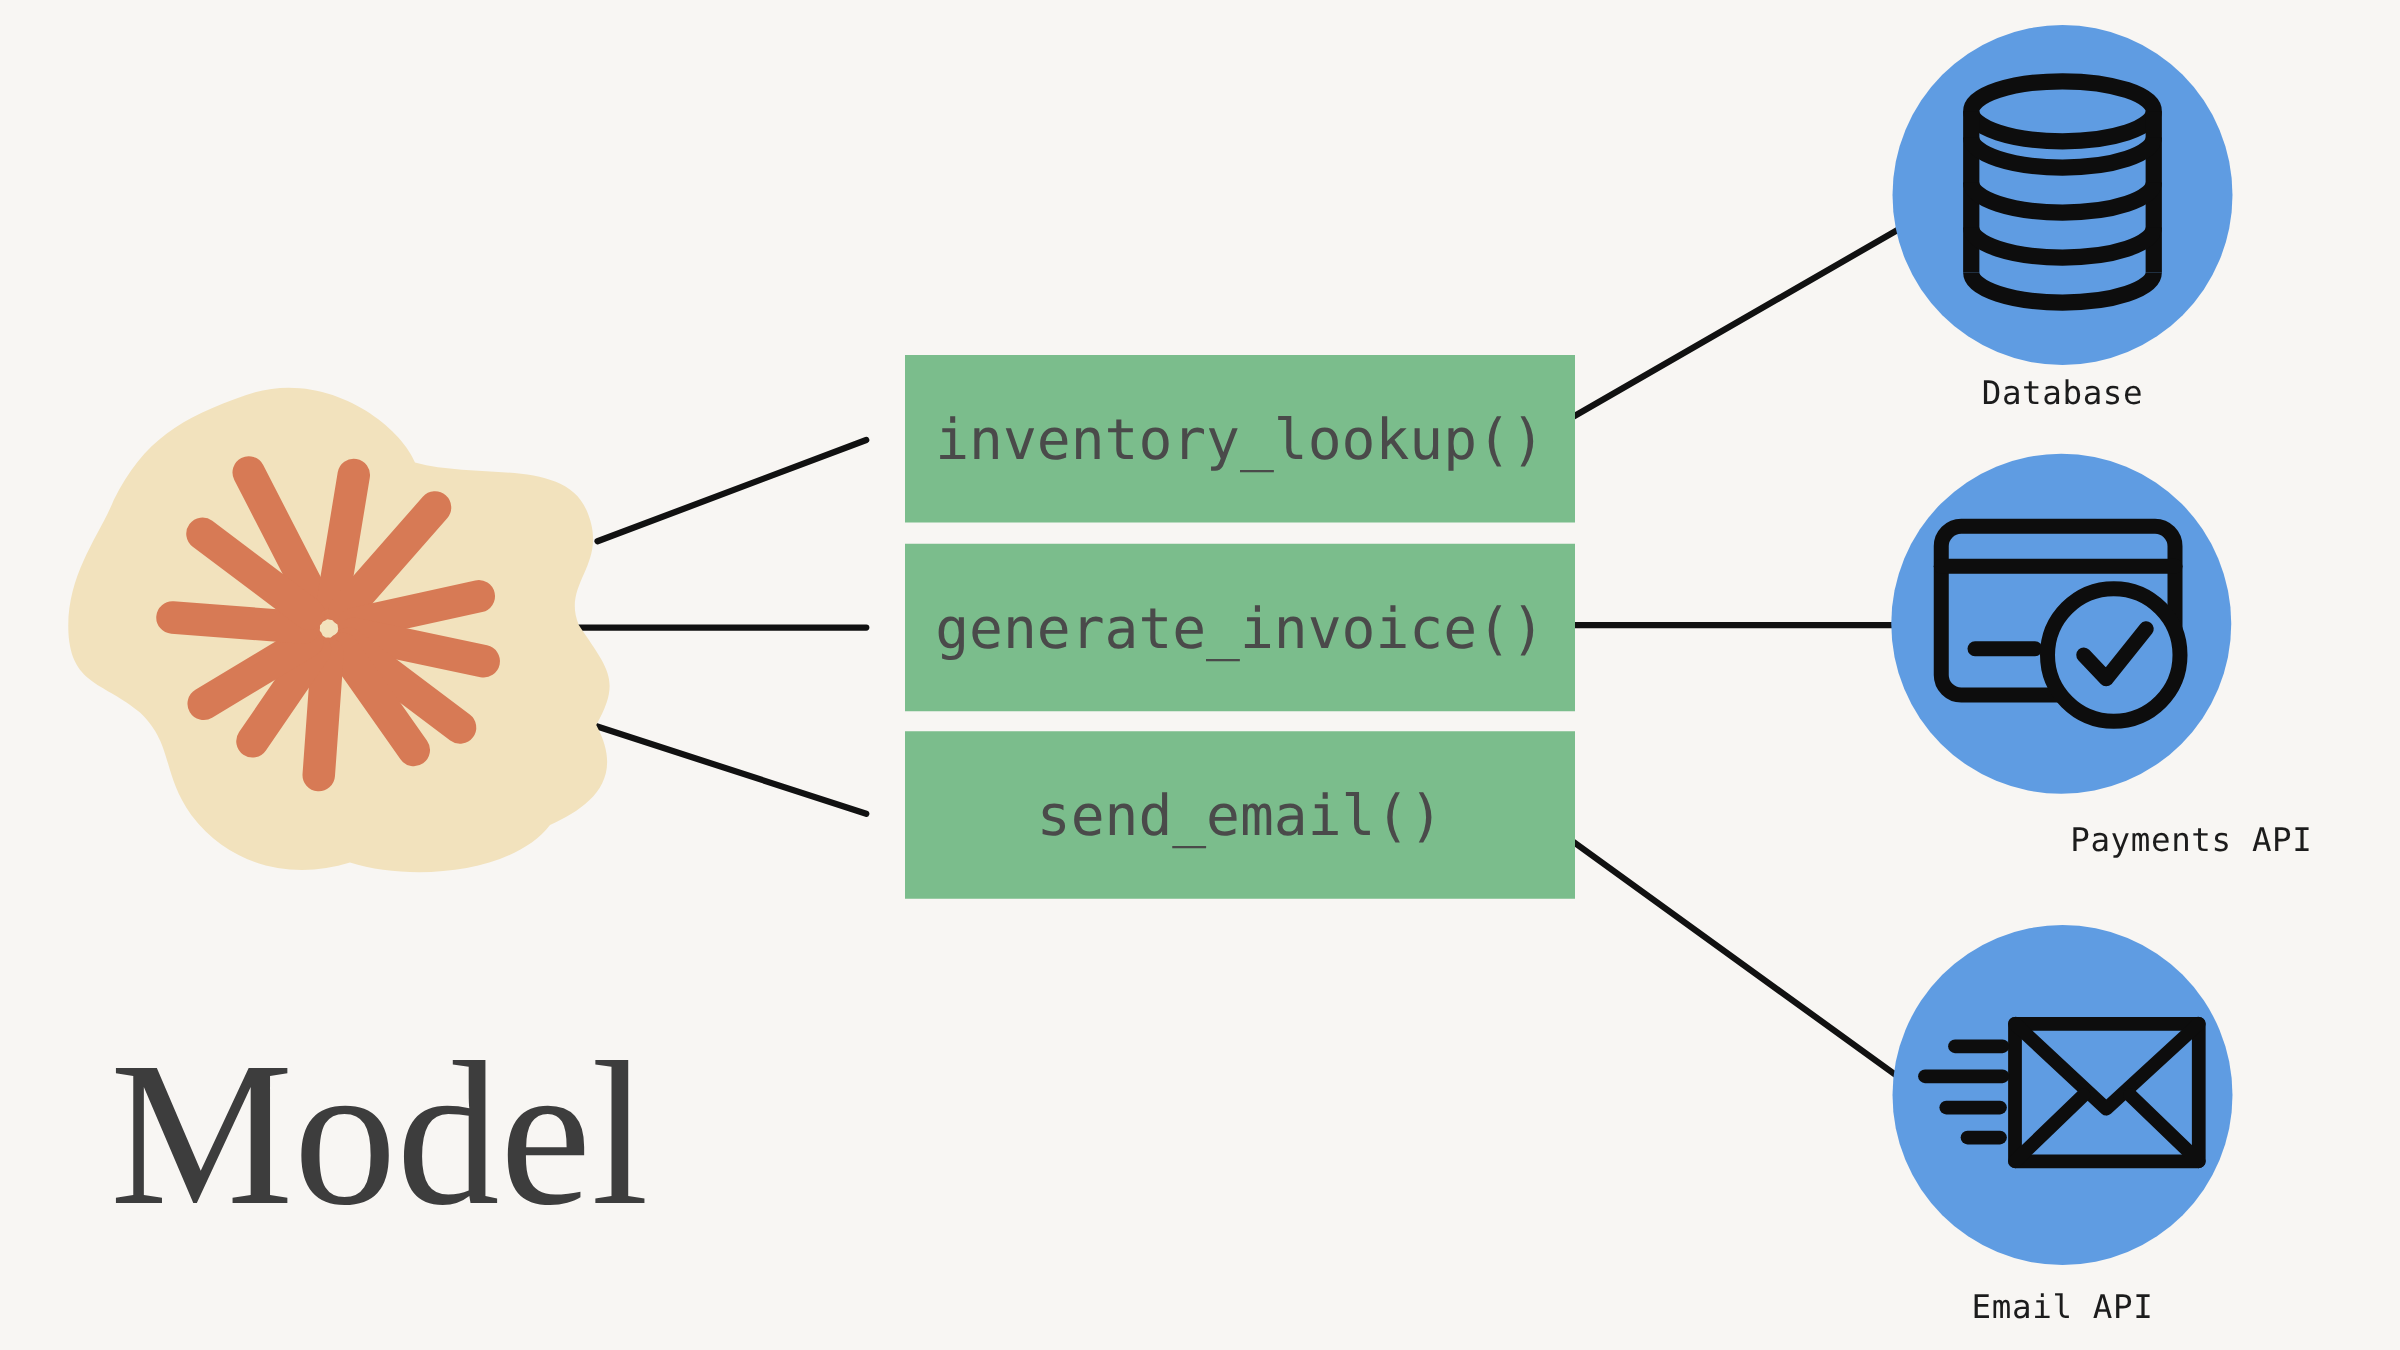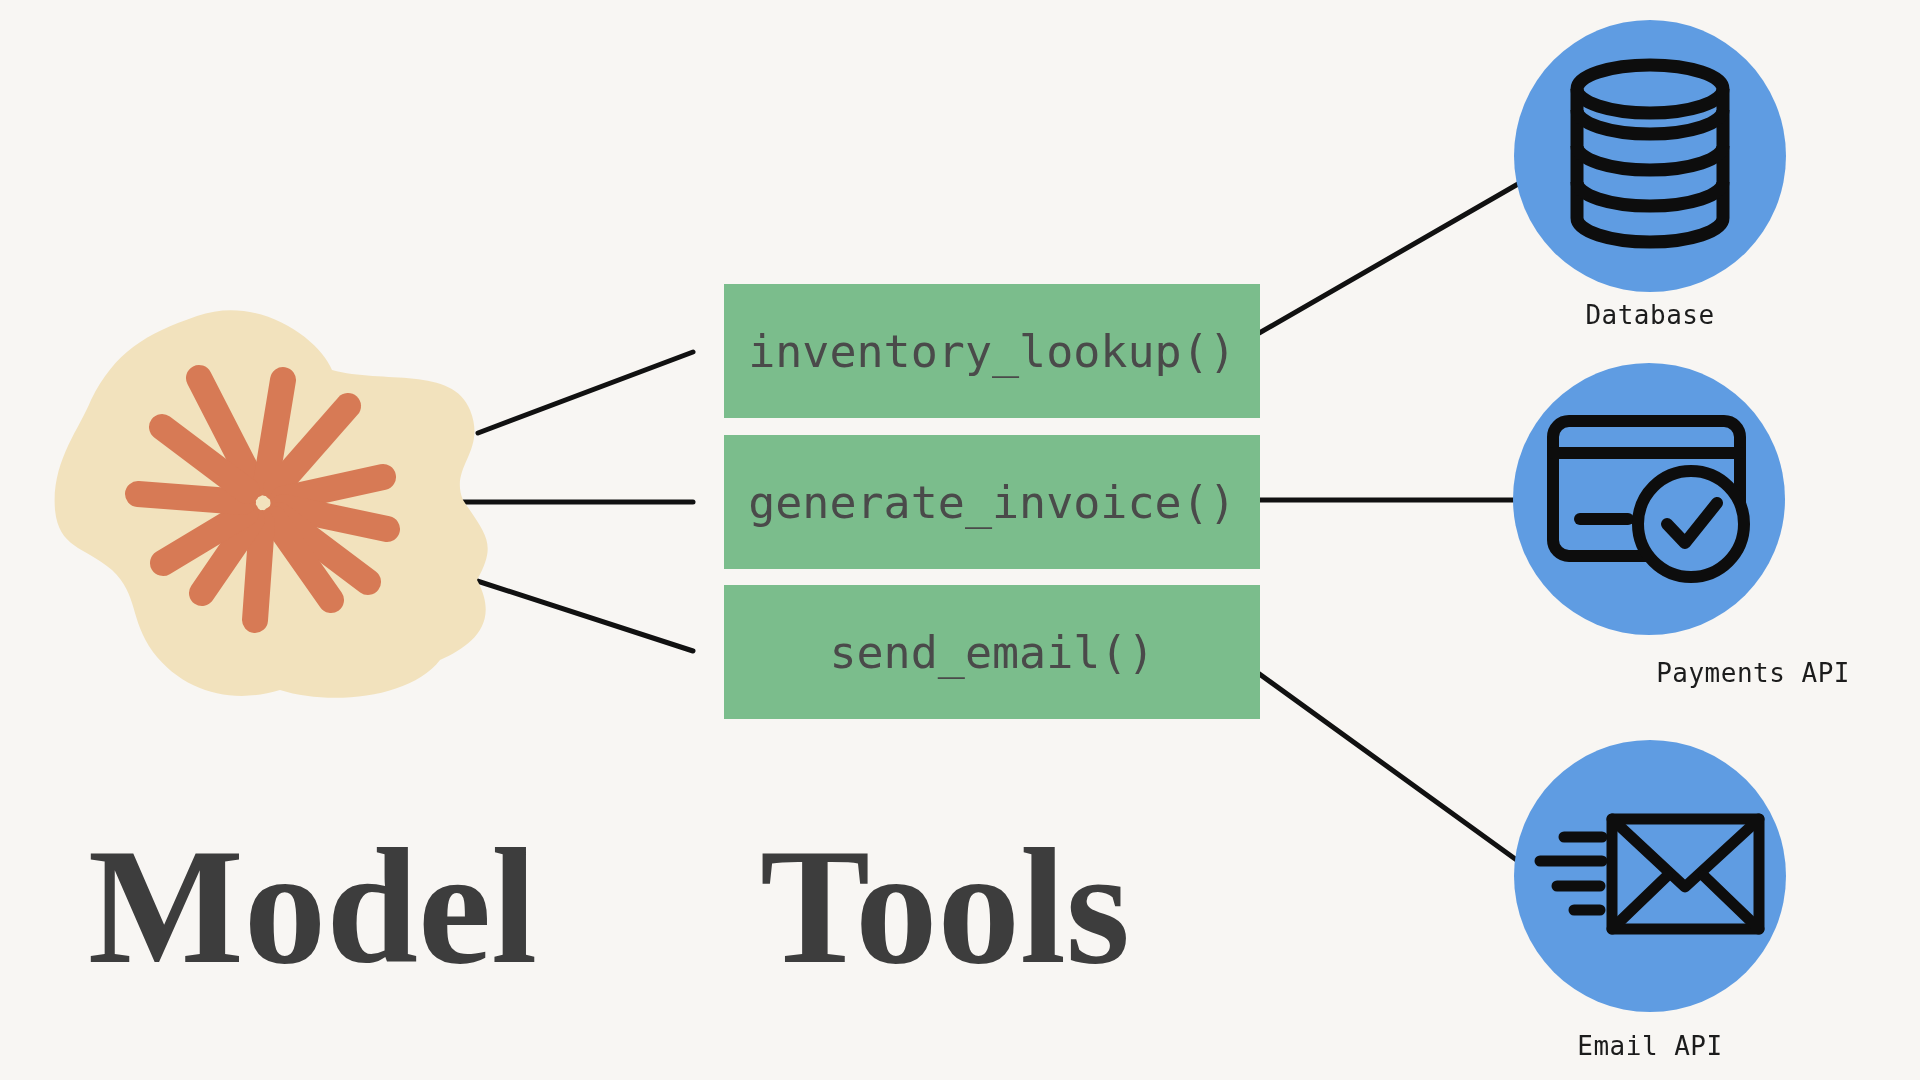--- a/index.html
+++ b/index.html
@@ -20,21 +20,21 @@
   .canvas{position:relative;width:1920px;height:1080px;background:var(--background);overflow:hidden;}
 
   .connector-layer{position:absolute;left:0;top:0;width:1920px;height:1080px;pointer-events:none;}
   .connector-layer line{stroke:var(--connector);stroke-width:5;stroke-linecap:round;}
 
   .blob-layer{position:absolute;left:35px;top:300px;overflow:visible;}
   .blob-shape{fill:var(--model-blob);}
   .starburst line{stroke:var(--model-starburst);stroke-width:26;stroke-linecap:round;}
 
   .heading{position:absolute;font-family:"Liberation Serif",serif;font-size:165px;line-height:1;
-           color:var(--heading-text);font-weight:700;white-space:nowrap;}
+           color:var(--heading-text);font-weight:400;white-space:nowrap;}
   .heading-model{left:88px;top:824px;}
   .heading-tools{left:760px;top:824px;}
 
   .tool-box{position:absolute;left:692px;width:536px;height:134px;background:var(--tool-box);
             display:flex;align-items:center;justify-content:center;margin-left:32px;}
   .tool-box .code{font-size:45px;color:var(--code-text);letter-spacing:0px;white-space:nowrap;}
   .tool-box-1{top:284px;}
   .tool-box-2{top:435px;}
   .tool-box-3{top:585px;}
 
@@ -92,21 +92,20 @@
       <line x1="239" y1="219" x2="296" y2="300"></line>
       <line x1="227" y1="223" x2="220" y2="320"></line>
       <line x1="217" y1="220" x2="167" y2="293"></line>
       <line x1="211" y1="213" x2="128" y2="263"></line>
       <line x1="208" y1="202" x2="103" y2="194"></line>
       <line x1="212" y1="191" x2="127" y2="127"></line>
     </g>
   </svg>
 
   <div class="heading heading-model">Model</div>
-  <div class="heading heading-tools">Tools</div>
 
   <div class="tool-box tool-box-1">
     <span class="code">inventory_lookup()</span>
   </div>
   <div class="tool-box tool-box-2">
     <span class="code">generate_invoice()</span>
   </div>
   <div class="tool-box tool-box-3">
     <span class="code">send_email()</span>
   </div>

